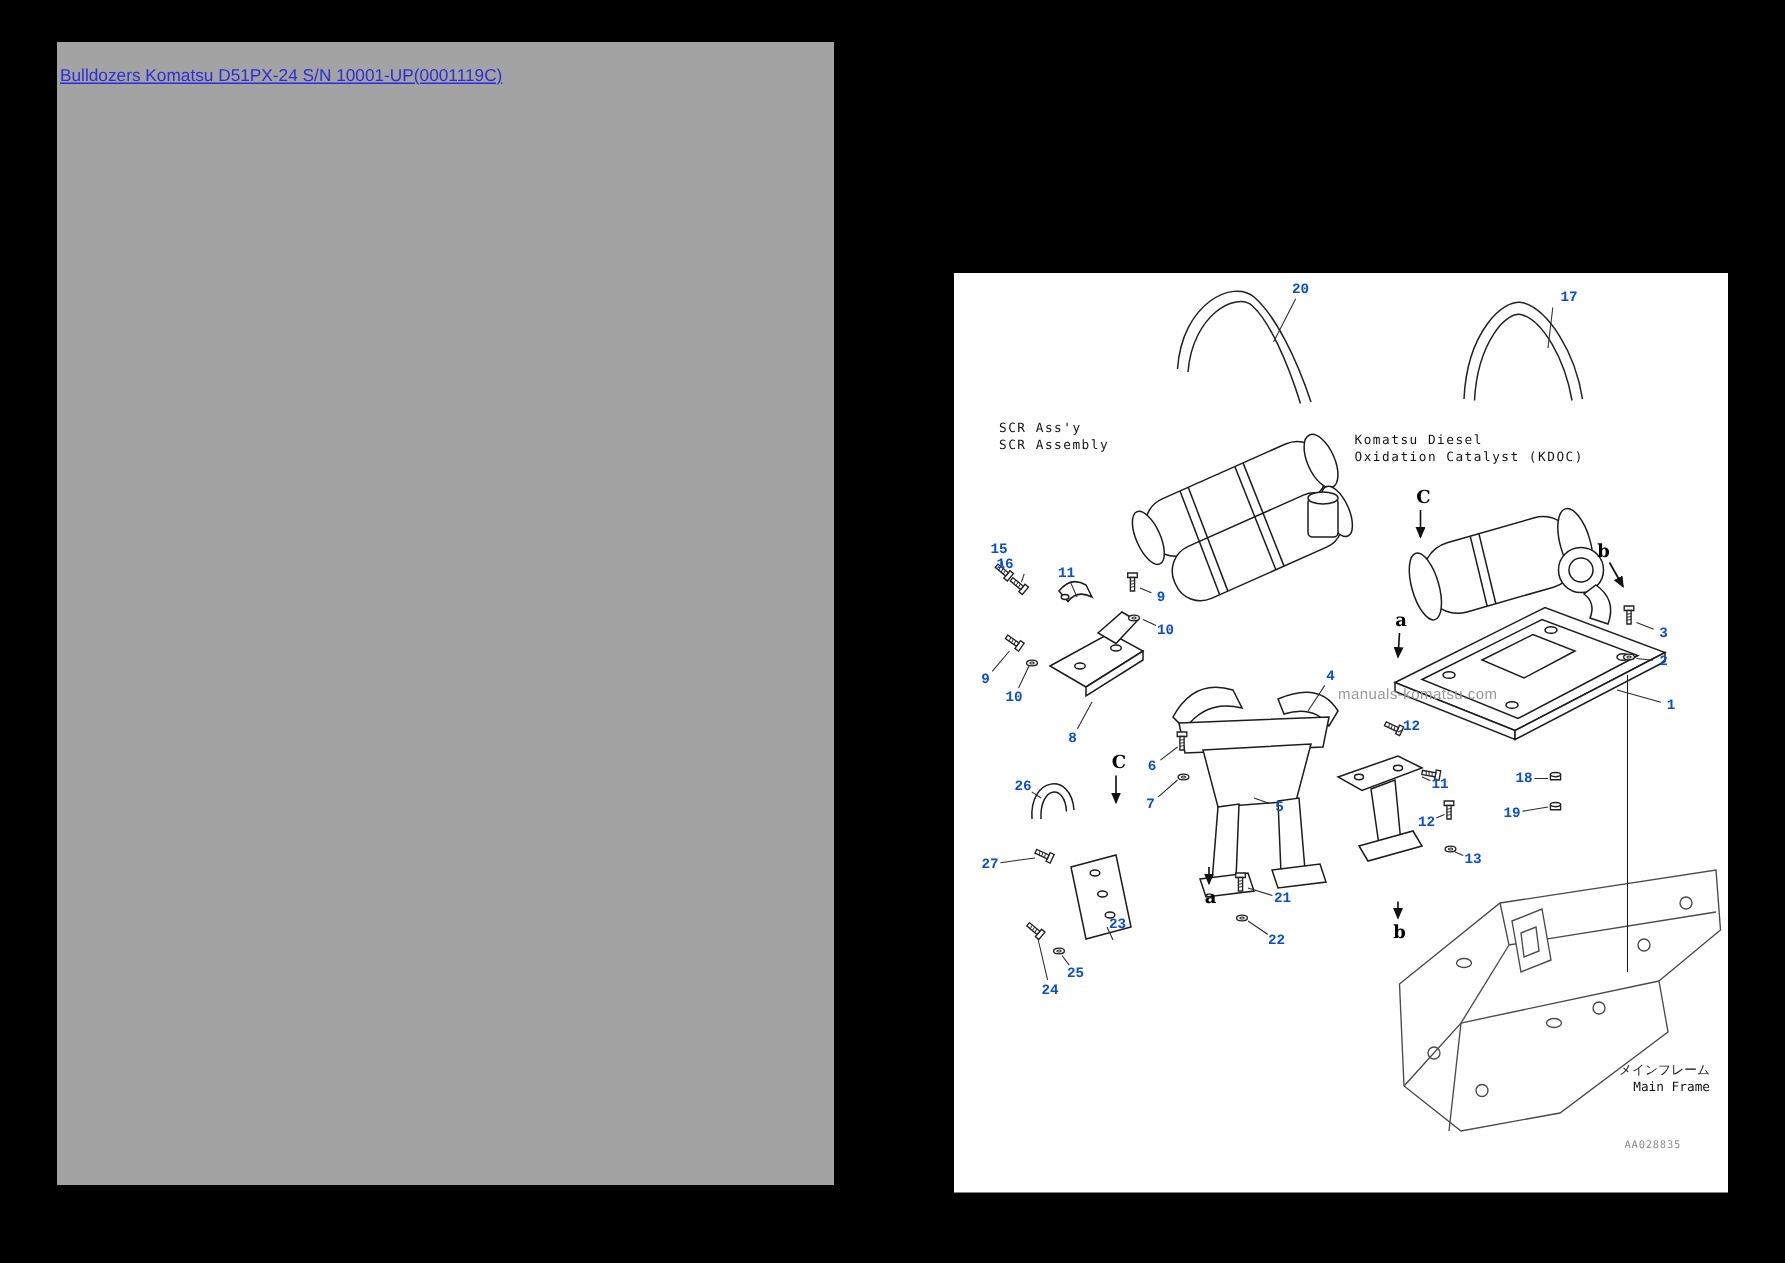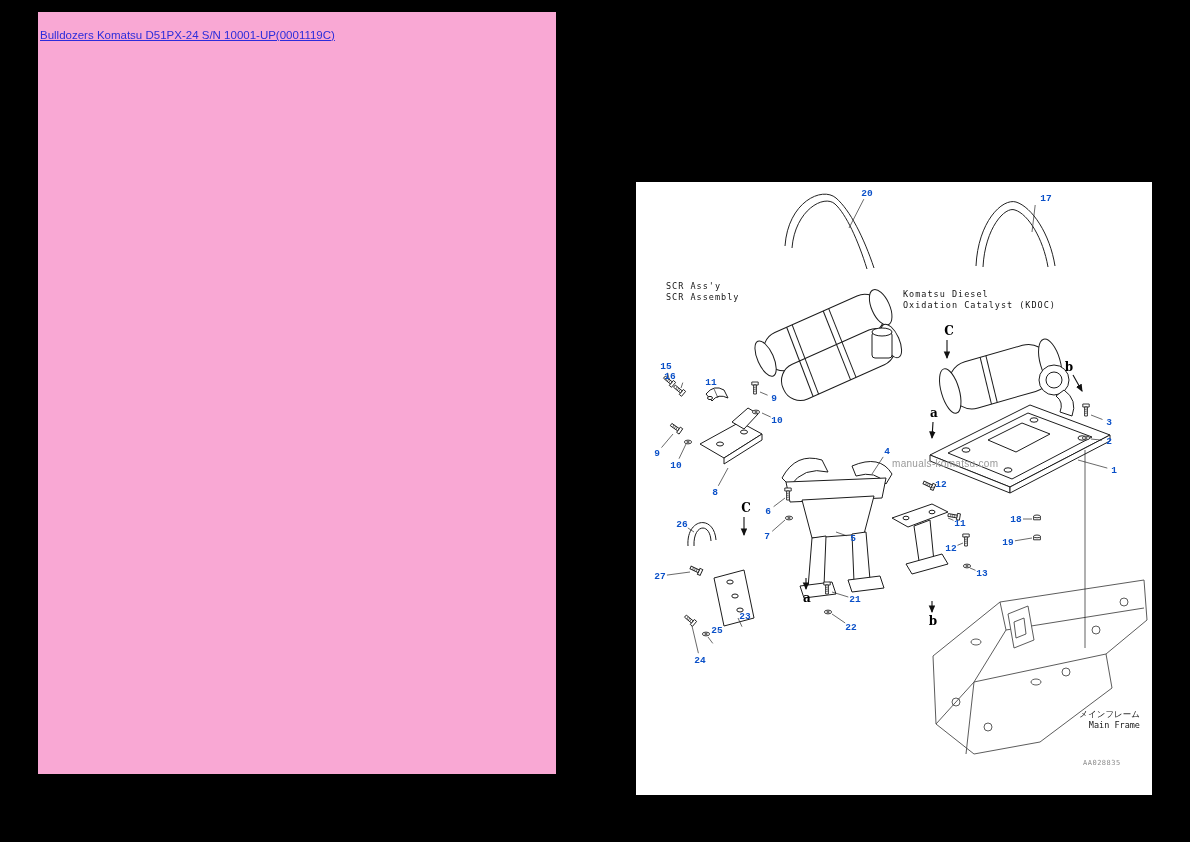--- a/index.html
+++ b/index.html
@@ -1,19 +1,19 @@
 <!DOCTYPE html>
 <html style="--background: #000000; --page-bg: #ffffff; --link-blue: #2c2cdb; --callout-blue: #0a50c8; --watermark-gray: #9a9a9a;"><head>
 <meta charset="utf-8">
 <style>
   *{margin:0;padding:0;box-sizing:border-box}
   html,body{width:1190px;height:842px;overflow:hidden}
   body{background:var(--background,#000);position:relative;font-family:"DejaVu Sans Mono",monospace}
 
-  .left-panel{position:absolute;left:38px;top:12px;width:518px;height:762px;background:#f9a8d4}
+  .left-panel{position:absolute;left:38px;top:28px;width:518px;height:762px;background:#a3a3a3}
   #title-link{position:absolute;left:2px;top:17px;font-family:"Liberation Sans",sans-serif;
     font-size:11.5px;color:var(--link-blue,#2323dd);text-decoration:underline;white-space:nowrap;cursor:pointer}
 
   .right-panel{position:absolute;left:636px;top:28px;width:516px;height:767px;background:#000}
   .doc-page{position:absolute;left:0;top:154px;width:516px;height:613px;background:var(--page-bg,#fff)}
   svg.art{position:absolute;left:0;top:0;display:block}
 
   .label{position:absolute;font-size:8.5px;letter-spacing:1px;color:#141414;line-height:1.3;white-space:nowrap}
   .label.scr{left:30px;top:99px;width:105px;text-align:left}
   .label.kdoc{left:267px;top:107px}
@@ -264,21 +264,21 @@
         <span class="callout" style="left: 21px; top: 271px;">9</span>
         <span class="callout" style="left: 40px; top: 283px;">10</span>
         <span class="callout" style="left: 79px; top: 310px;">8</span>
         <span class="callout" style="left: 46px; top: 342px;">26</span>
         <span class="callout" style="left: 24px; top: 394px;">27</span>
         <span class="callout" style="left: 132px; top: 329px;">6</span>
         <span class="callout" style="left: 131px; top: 354px;">7</span>
         <span class="callout" style="left: 217px; top: 356px;">5</span>
         <span class="callout" style="left: 251px; top: 269px;">4</span>
         <span class="callout" style="left: 109px; top: 434px; text-align: center;">23</span>
-        <span class="callout" style="left: 81px; top: 448px;">25</span>
+        <span class="callout" style="left: 81px; top: 467px;">25</span>
         <span class="callout" style="left: 64px; top: 478px;">24</span>
         <span class="callout" style="left: 219px; top: 417px;">21</span>
         <span class="callout" style="left: 215px; top: 445px;">22</span>
         <span class="callout" style="left: 305px; top: 302px;">12</span>
         <span class="callout" style="left: 324px; top: 341px;">11</span>
         <span class="callout" style="left: 315px; top: 366px;">12</span>
         <span class="callout" style="left: 346px; top: 391px;">13</span>
         <span class="callout" style="left: 380px; top: 337px;">18</span>
         <span class="callout" style="left: 372px; top: 360px;">19</span>
         <span class="callout" style="left: 473px; top: 240px;">3</span>

